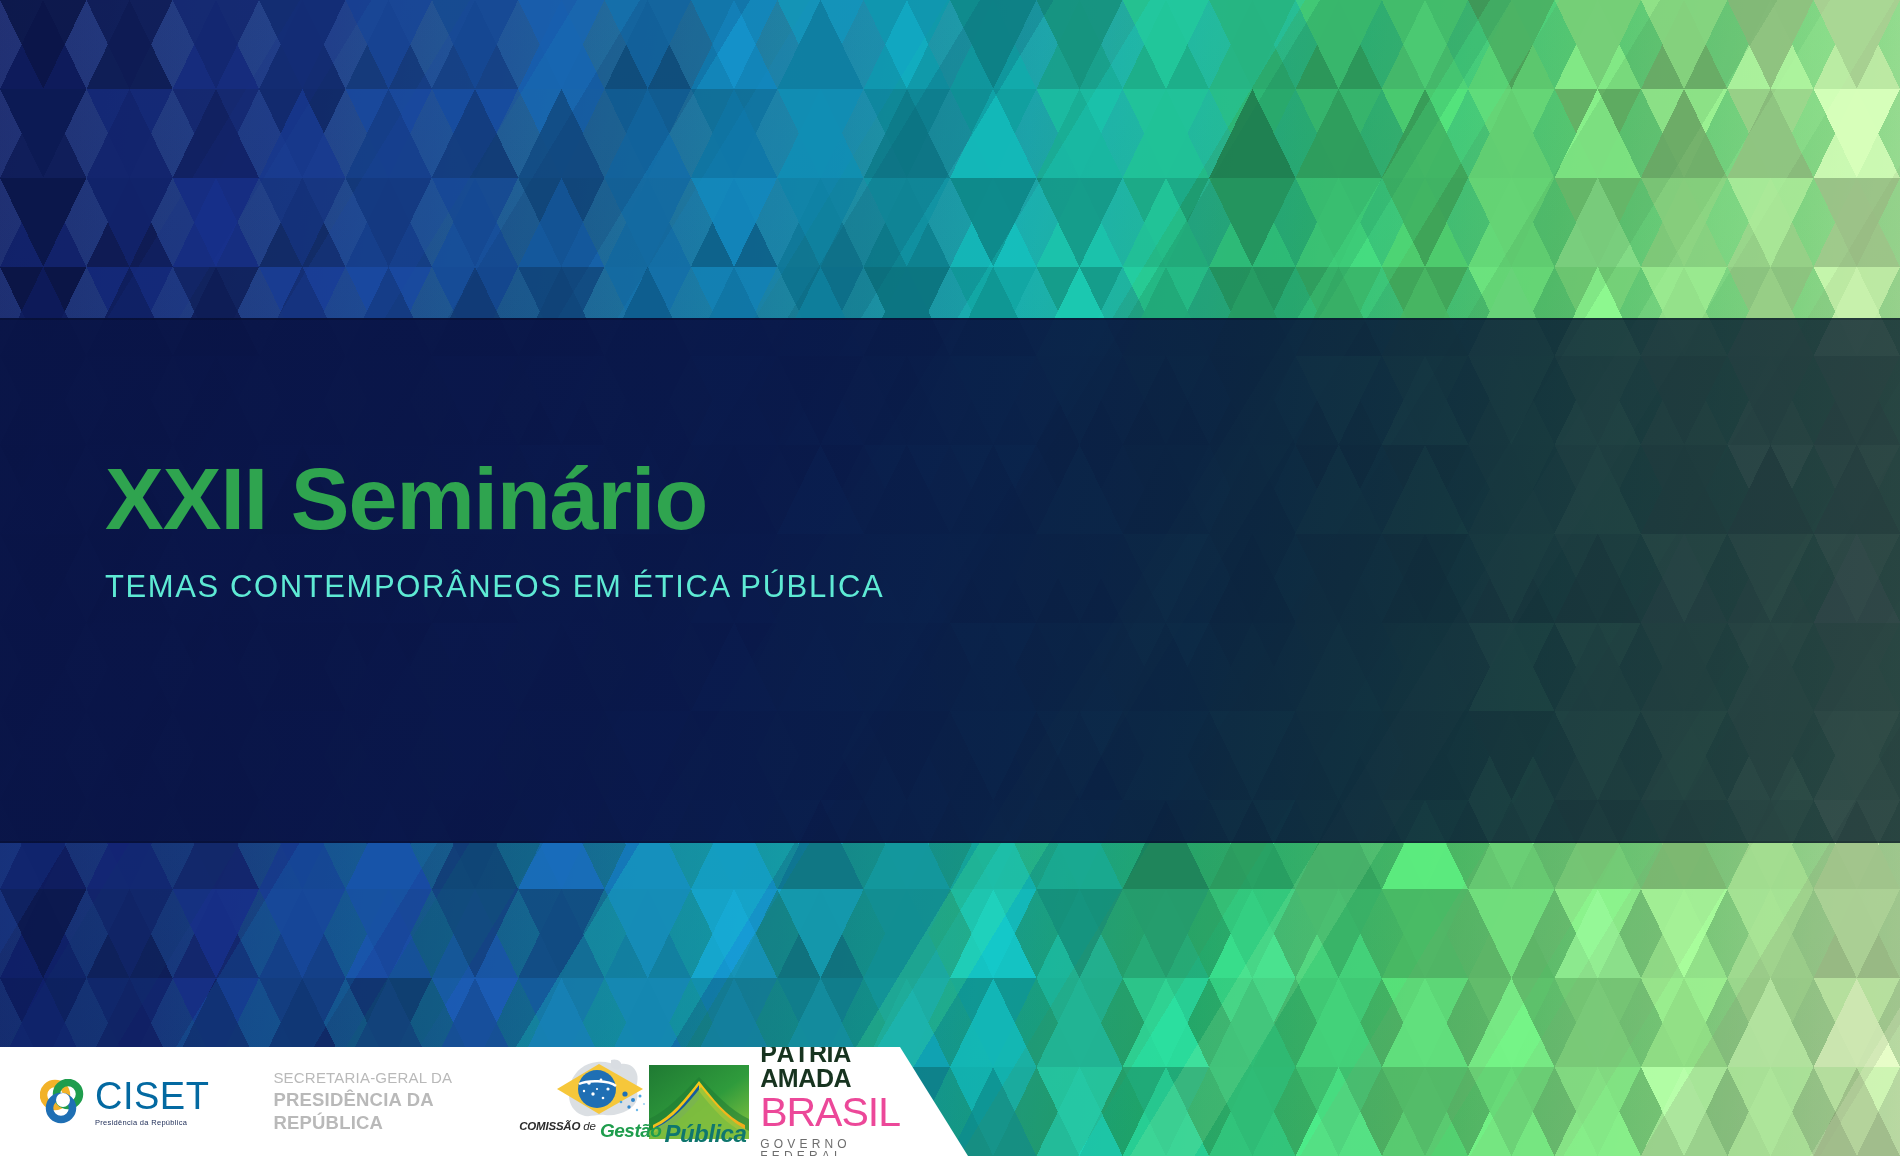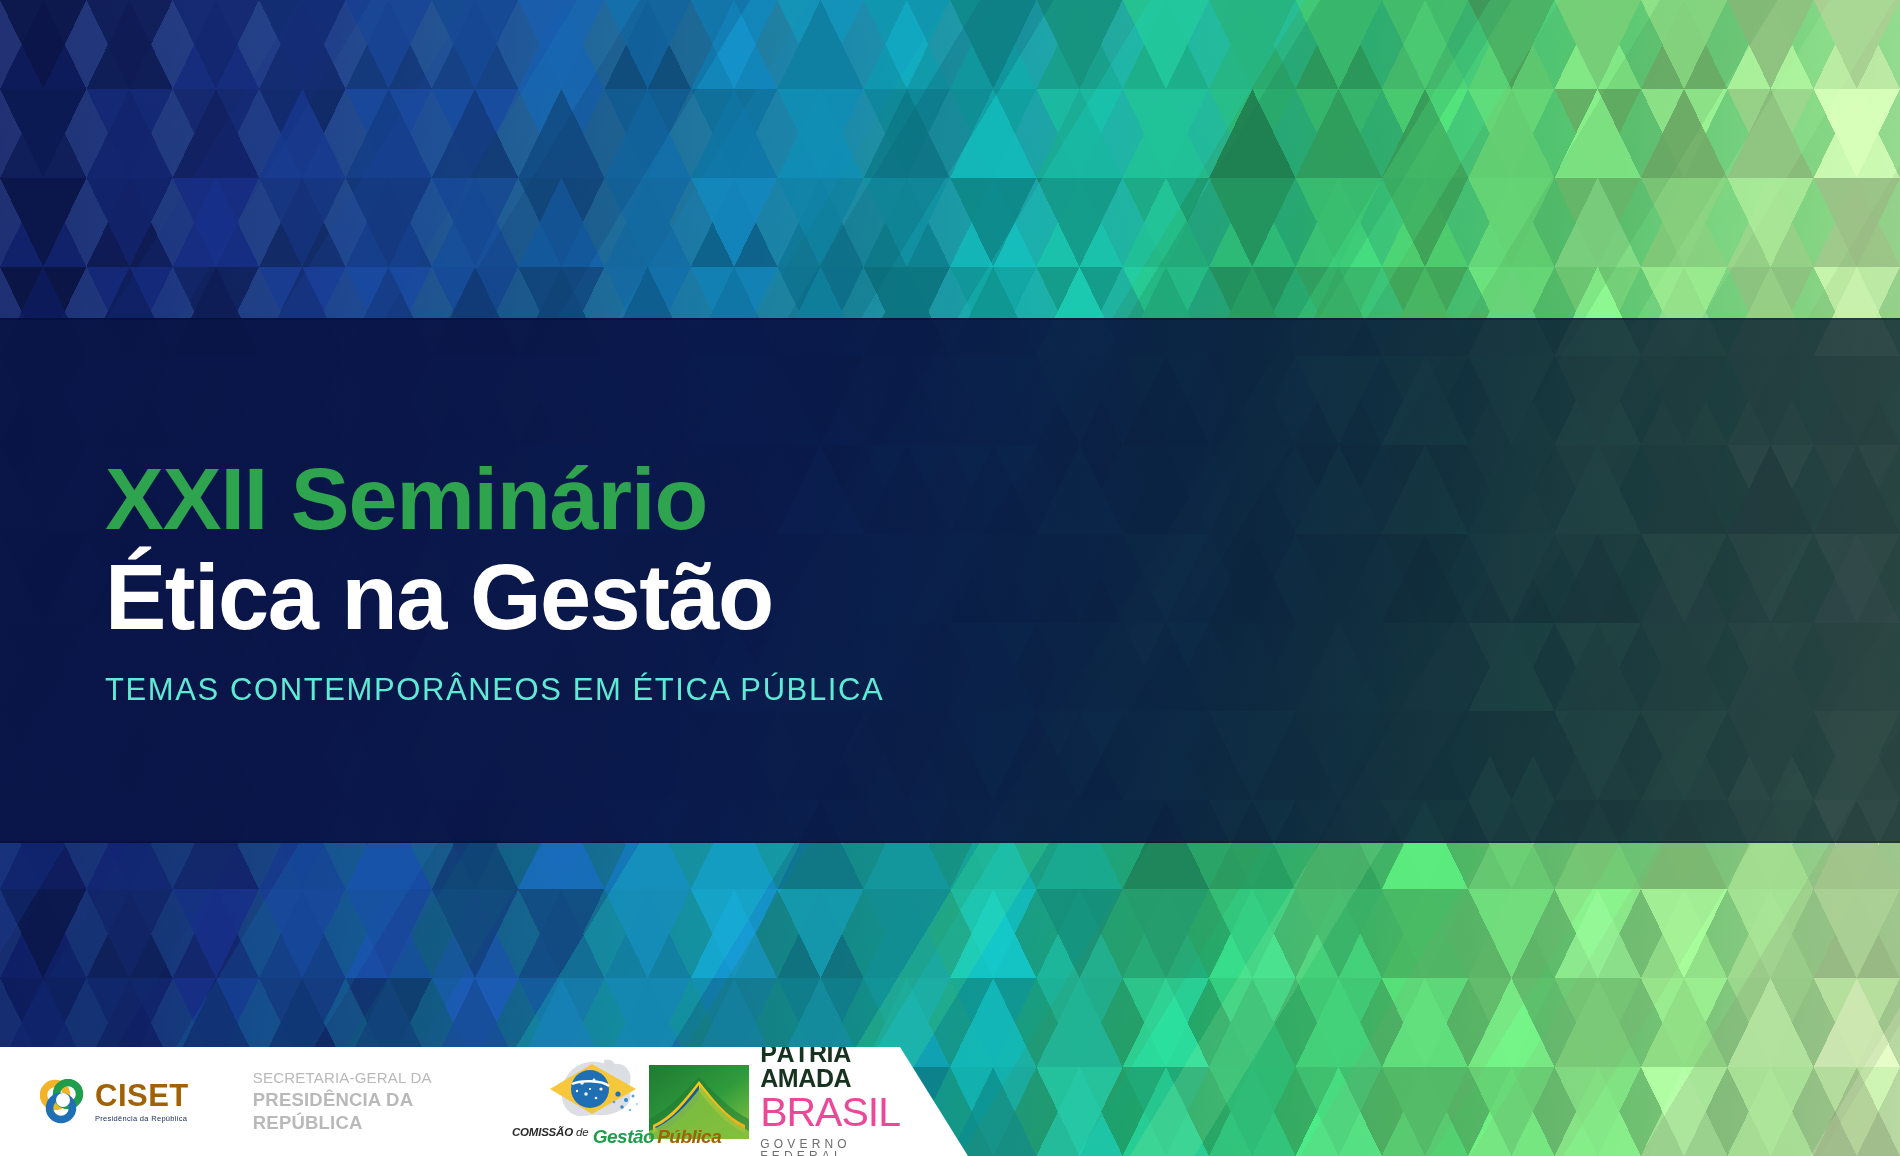--- a/index.html
+++ b/index.html
@@ -84,21 +84,21 @@
     display:flex; align-items:center; gap:0;
   }
 
   .logo { display:flex; align-items:center; }
 
   
   #logo-ciset { margin-left:40px; }
   #logo-ciset .mark { width:46px; height:46px; position:relative; margin-right:9px; }
   #logo-ciset .txt { display:flex; flex-direction:column; justify-content:center; }
   #logo-ciset .name {
-    font-size:31px; font-weight:bold; color:#a16207; letter-spacing:0.5px; line-height:1;
+    font-size:38px; font-weight:normal; color:#0369a1; letter-spacing:0.5px; line-height:1;
   }
   #logo-ciset .sub {
     font-size:7.5px; color:#1b2a55; letter-spacing:0.3px; margin-top:4px; line-height:1;
   }
 
   
   #logo-sg { margin-left:64px; text-align:left; color:#b9b9b9; }
   #logo-sg .l1 { font-size:15px; letter-spacing:0.2px; line-height:1.25; }
   #logo-sg .l2 { font-size:18.5px; font-weight:bold; letter-spacing:0.2px; line-height:1.25; }
 
@@ -108,21 +108,21 @@
   #logo-cep .cap {
     position:absolute; left:0; bottom:0;
     display:flex; align-items:flex-start; white-space:nowrap;font-style:italic;
   }
   #logo-cep .cap .a { font-size:11.5px; font-weight:bold; color:#2b2b2b; letter-spacing:-0.2px; }
   #logo-cep .cap .b { font-size:11.5px; color:#2b2b2b; margin-left:3px; }
   #logo-cep .cap .c {
     font-size:19px; font-weight:bold; color:#1f9d4d; margin-left:4px; letter-spacing:-0.5px;
   }
   #logo-cep .cap .d {
-    font-size:19px; font-weight:bold; color:#a16207; margin-left:3px; letter-spacing:-0.5px;
+    font-size:24px; font-weight:bold; color:#0f766e; margin-left:3px; letter-spacing:-0.5px;
   }
 
   
   #logo-pab { margin-left:22px; display:flex; align-items:center; }
   #logo-pab .flag { width:100px; height:74px; }
   #logo-pab .words { margin-left:11px; }
   #logo-pab .w1 { font-size:25px; font-weight:bold; color:#17331f; letter-spacing:-0.4px; line-height:1.0; }
   #logo-pab .w2 { font-size:41px; font-weight:normal; color:#ec4899; letter-spacing:-1px; line-height:1.0; margin-top:1px; }
   #logo-pab .w3 { font-size:12px; color:#6d6d6d; letter-spacing:4.2px; line-height:1; margin-top:5px; }
 </style>
@@ -779,21 +779,20 @@
           <polygon points="1980,1156 2138.0993422446772,1156 2838.0993422446772,0 2680,0" fill="rgb(139,164,119)" opacity="0.14"></polygon>
           <polygon points="2150,1156 2346.015673086513,1156 3046.015673086513,0 2850,0" fill="rgb(139,164,119)" opacity="0.16"></polygon>
         </g>
     </svg>
   </div>
 
   <div id="band"></div>
 
   <div id="titleblock">
     <div class="t-line1">XXII Seminário</div>
-    <div class="t-line2">Ética na Gestão</div>
     <div class="t-sub">TEMAS CONTEMPORÂNEOS EM ÉTICA PÚBLICA</div>
   </div>
 
   <div id="footer">
     <div id="footer-inner">
 
       <div class="logo" id="logo-ciset">
         <div class="mark">
           <svg viewBox="0 0 46 46" width="46" height="46" xmlns="http://www.w3.org/2000/svg">
             <circle cx="15" cy="16" r="11.5" fill="none" stroke="#f2b229" stroke-width="7.5"></circle>

